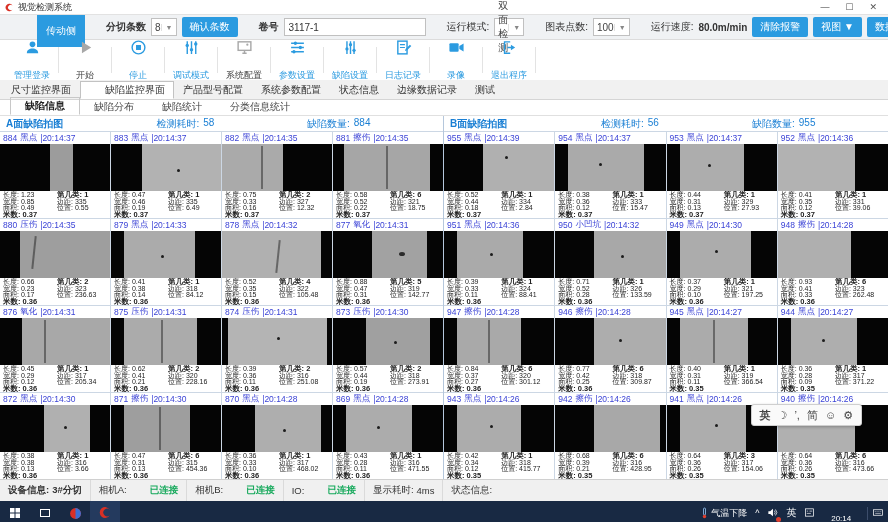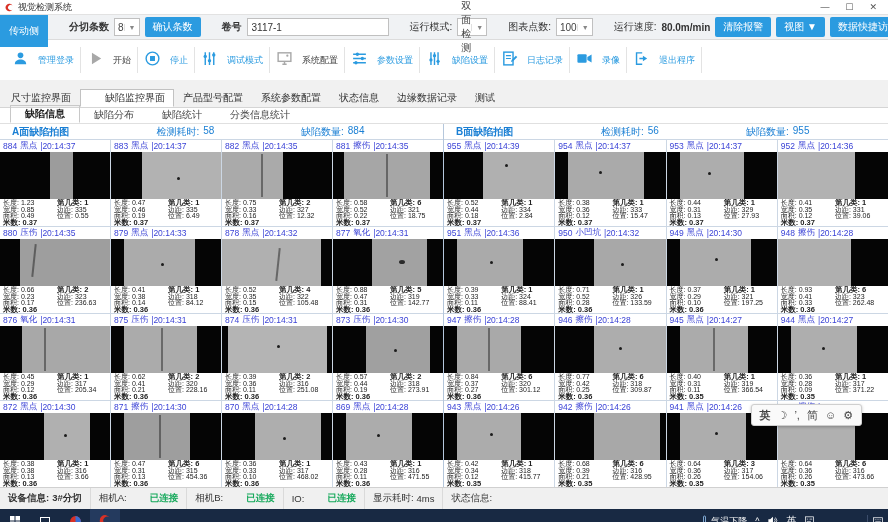--- a/index.html
+++ b/index.html
@@ -8,51 +8,51 @@
   
   .titlebar { height:14px; display:flex; align-items:center; padding:0 5px; font-size:9px; color:#333; background:#fff; }
   .titlebar .logo { width:9px; height:9px; margin-right:4px; }
   .win-controls { margin-left:auto; display:flex; gap:16px; padding-right:6px; color:#555; font-size:9px; line-height:14px; }
   .win-controls span { cursor:default; }
 
   
   .toolbar1 { height:26px; background:#f0f2f4; border-top:1px solid #e2e2e2; border-bottom:1px solid #dcdcdc;
               display:flex; align-items:center; gap:5px; padding:0 0 0 0; font-size:10px; color:#333; }
   .btn-blue { background:#2b9be0; color:#fff; border-radius:2px; padding:3px 8px; font-size:10px; white-space:nowrap; cursor:pointer; }
-  .side-btn { align-self:stretch; display:flex; align-items:center; border-radius:0; padding:16px 9px; }
+  .side-btn { align-self:stretch; display:flex; align-items:center; border-radius:0; padding:16px 9px;margin-left:37px; }
   .tb-label { white-space:nowrap; margin-left:16px; font-weight:bold; }
   .tb-label.plain { font-weight:normal; }
   .dropdown { background:#fff; border:1px solid #c0c0c0; height:18px; display:flex; align-items:center; padding:0 3px; font-size:10px; color:#444; }
   .dropdown .caret { margin-left:auto; color:#888; font-size:7px; padding-left:4px; border-left:1px solid #e0e0e0; }
   .textinput { background:#fff; border:1px solid #c0c0c0; height:18px; font-size:10px; color:#333; padding:0 4px; font-family:"Liberation Sans",sans-serif; }
   .speed-val { font-weight:bold; white-space:nowrap; }
   .spacer { flex:1; }
 
   
   .toolbar2 { height:40px; background:#fff; display:flex; align-items:center; padding-left:6px; }
-  .action { display:flex; align-items:center; justify-content:center; min-width:52px; padding:0 6px; cursor:pointer; gap:9px; }
+  .action { display:flex; flex-direction:column; align-items:center; justify-content:center; min-width:52px; padding:0 6px; cursor:pointer; gap:9px; }
   .action .a-label { font-size:9px; color:#2b9be0; white-space:nowrap; }
   .action.disabled .a-label { color:#444; }
   .a-sep { width:1px; height:26px; background:#e3e3e3; }
 
   
-  .maintabs { height:28px; background:#f1f1f1; border-bottom:1px solid #d5d5d5; display:flex; align-items:flex-end; padding-left:2px; font-size:10px; color:#333; }
+  .maintabs { height:20px; background:#f1f1f1; border-bottom:1px solid #d5d5d5; display:flex; align-items:flex-end; padding-left:2px; font-size:10px; color:#333; }
   .mtab { padding:1px 8px 1px; cursor:pointer; border:1px solid transparent; }
   .mtab.active { background:#fff; border:1px solid #c2c2c2; border-bottom:1px solid #fff;padding-left:24px; }
 
   
   .subtabs { height:16px; background:#fff; border-bottom:1px solid #e0e0e0; display:flex; align-items:flex-end; padding-left:10px; font-size:10px; color:#444; }
   .stab { padding:1px 14px; cursor:pointer; }
   .stab.active { border:1px solid #c8c8c8; border-bottom:1px solid #fff; font-weight:bold; color:#222; }
 
   
   .panels { display:flex; height:363px; }
   .panel { width:50%; display:flex; flex-direction:column; border-right:1px solid #b5c7dc; }
   .panel:last-child { border-right:none; }
-  .panel-header { height:16px; display:flex; align-items:center; font-size:10px; color:#1a7fd4; padding:0 12px; background:#fff; }
+  .panel-header { height:16px; display:flex; align-items:center; font-size:10px; color:#1a7fd4; padding:0 6px; background:#fff; }
   .p-title { font-weight:bold; flex:1; }
   .p-mid { flex:1; display:flex; gap:4px; }
   .p-right { width:130px; display:flex; gap:4px; }
   .grid { flex:1; display:grid; grid-template-columns:repeat(4,1fr); grid-auto-rows:86px; gap:1px; background:#ccd7e4; border-top:1px solid #ccd7e4; }
   .cell { background:#fff; display:flex; flex-direction:column; overflow:hidden; cursor:pointer; }
   .cell-head { height:12px; display:flex; align-items:center; gap:3px; font-size:8.5px; color:#3b43d6; padding:0 3px; white-space:nowrap; overflow:hidden; }
   .cell-img { height:48px; position:relative; background:#999; }
   .d-dot { position:absolute; width:3px; height:3px; border-radius:50%; background:#1c1c1c; }
   .d-vline { position:absolute; top:4%; height:92%; width:2px; background:rgba(25,25,25,.45); }
   .d-scratch { position:absolute; width:2px; height:70%; background:rgba(30,30,30,.5); transform:rotate(6deg); }

